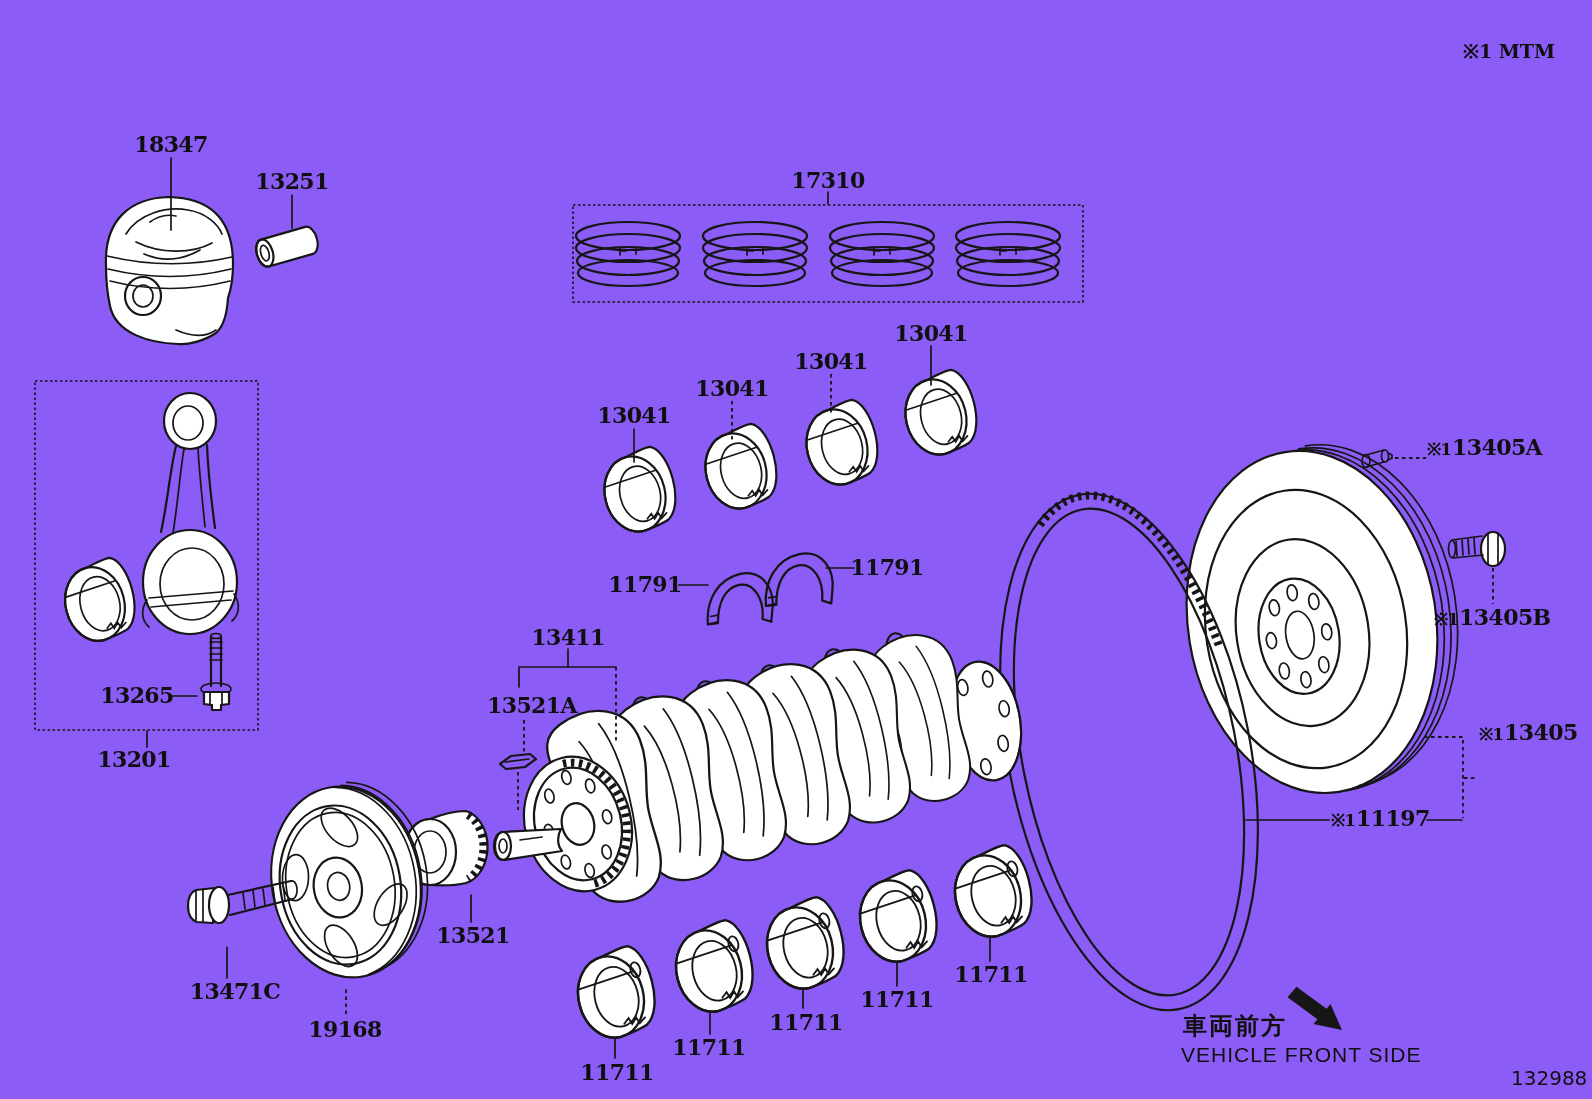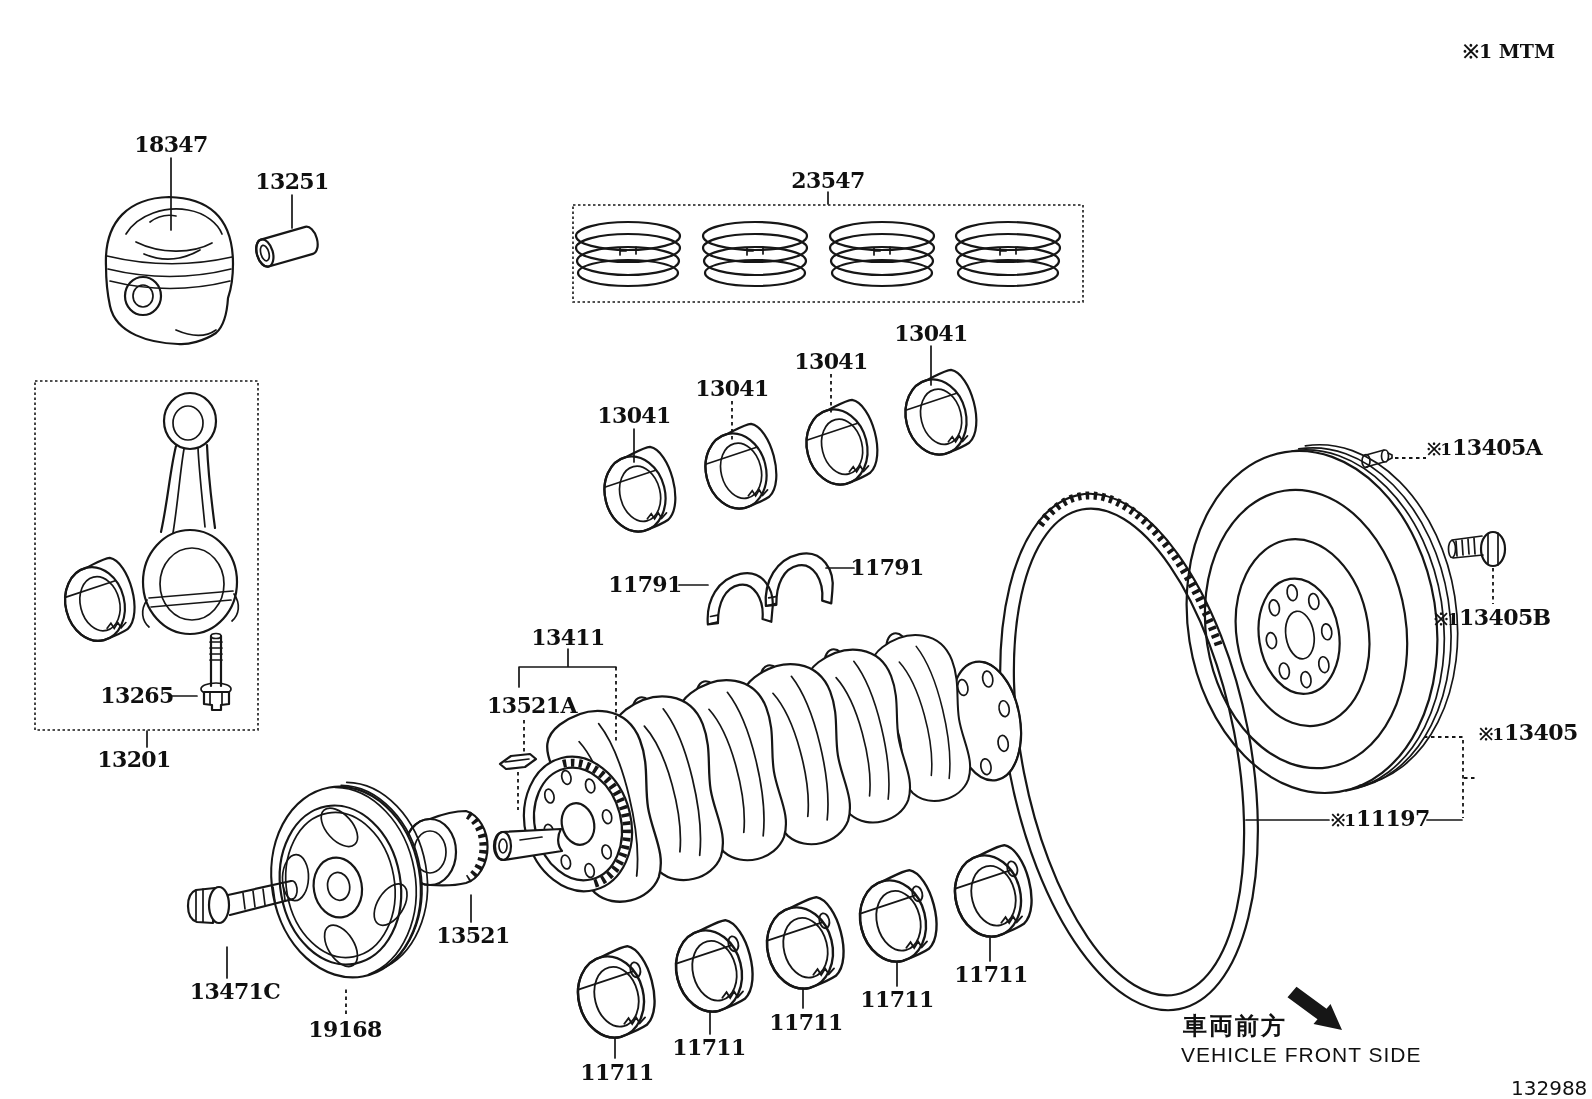--- a/index.html
+++ b/index.html
@@ -1,34 +1,34 @@
 <!DOCTYPE html>
 <html><head>
 <meta charset="utf-8">
 <style>
   html,body{margin:0;padding:0;background:#e8e8e8;}
-  .stage{position:relative;width:1592px;height:1099px;background:#ffffff;overflow:hidden;
+  .stage{position:relative;width:1592px;height:1099px;background:#8b5cf6;overflow:hidden;
          font-family:"DejaVu Serif",serif;}
   .art{position:absolute;left:0;top:0;}
   svg .ln{stroke:#161616;stroke-width:2.2;fill:none;stroke-linecap:round;stroke-linejoin:round;}
   svg .tn{stroke:#161616;stroke-width:1.7;fill:none;stroke-linecap:round;}
   svg .wf{stroke:#161616;stroke-width:2.2;fill:#ffffff;stroke-linejoin:round;}
   svg .d1{stroke:#161616;stroke-width:1.6;fill:none;stroke-dasharray:2.5 2.5;}
   svg .d2{stroke:#161616;stroke-width:1.8;fill:none;stroke-dasharray:3.5 3.5;}
   svg .teeth{stroke:#161616;fill:none;stroke-width:8;stroke-dasharray:3.5 4.5;}
   svg .blk{fill:#161616;stroke:none;}
   .lbl{position:absolute;font:bold 22px "DejaVu Serif",serif;letter-spacing:-0.6px;color:#101010;
        white-space:nowrap;transform:translateX(-50%);line-height:1;}
   .lbl-l{position:absolute;font:bold 22px "DejaVu Serif",serif;letter-spacing:-0.6px;color:#101010;
        white-space:nowrap;line-height:1;}
   .pre{font-size:17px;font-weight:bold;letter-spacing:-1px;margin-right:1px;}
   .note{position:absolute;font:bold 19px "DejaVu Serif",serif;color:#101010;white-space:nowrap;}
   .jp{position:absolute;font:bold 24px "DejaVu Sans",sans-serif;color:#101010;white-space:nowrap;letter-spacing:2px;}
   .en{position:absolute;font:normal 21px "Liberation Sans",sans-serif;color:#101010;white-space:nowrap;letter-spacing:1px;}
-  .fig{position:absolute;font:normal 20px "DejaVu Sans",sans-serif;color:#101010;white-space:nowrap;margin-top:10px;}
+  .fig{position:absolute;font:normal 20px "DejaVu Sans",sans-serif;color:#101010;white-space:nowrap;}
 </style>
 </head>
 <body>
 
 <div class="stage">
 
 <svg class="art" width="1592" height="1099" viewBox="0 0 1592 1099">
 <defs>
   <symbol id="brg" overflow="visible">
     <g transform="rotate(-14)">
@@ -300,21 +300,21 @@
   <path class="tn" d="M1246,820 H1329 M1427,820 H1462"></path>
 </g>
 
 <polygon class="blk" points="1296.5,986.7 1326.5,1008.7 1330.5,1004.1 1342,1030 1313.5,1023.9 1317.5,1019.3 1287.5,997.3"></polygon>
 </svg>
 
 <div class="note" style="left:1463px;top:38px">※1 MTM</div>
 
 <div class="lbl" style="left:171px;top:133px">18347</div>
 <div class="lbl" style="left:292px;top:170px">13251</div>
-<div class="lbl" style="left:828px;top:169px">23547</div>
+<div class="lbl" style="left:828px;top:169px">17310</div>
 
 <div class="lbl" style="left:634px;top:404px">13041</div>
 <div class="lbl" style="left:732px;top:377px">13041</div>
 <div class="lbl" style="left:831px;top:350px">13041</div>
 <div class="lbl" style="left:931px;top:322px">13041</div>
 
 <div class="lbl" style="left:645px;top:573px">11791</div>
 <div class="lbl" style="left:887px;top:556px">11791</div>
 
 <div class="lbl" style="left:568px;top:626px">13411</div>

